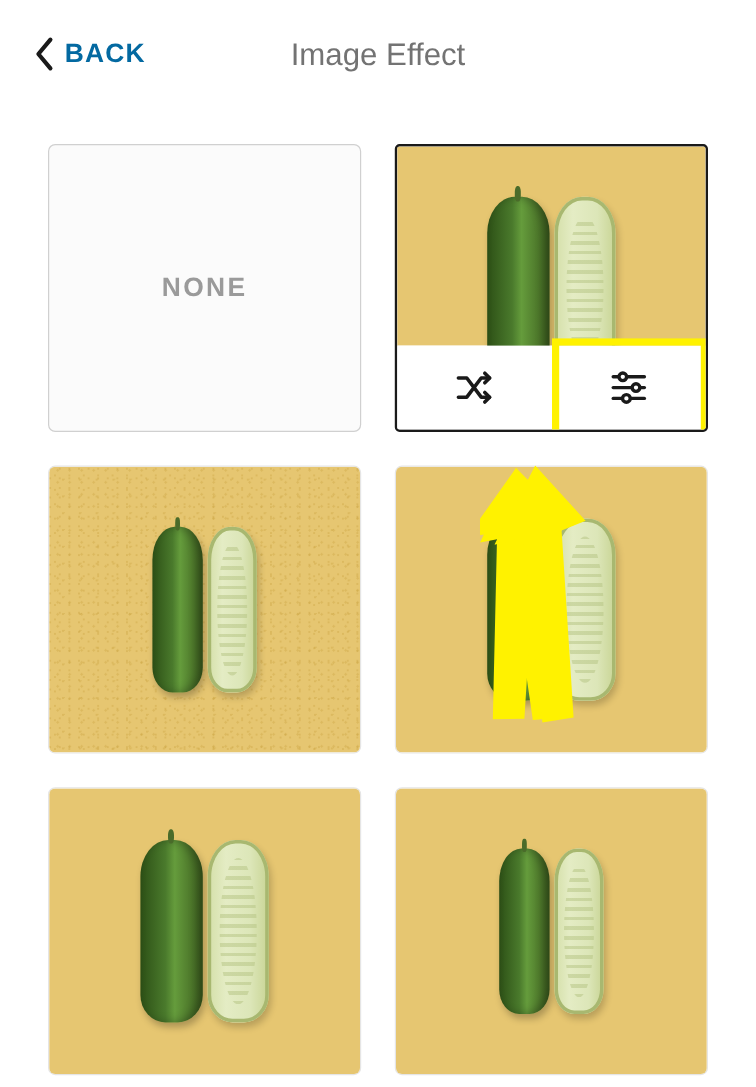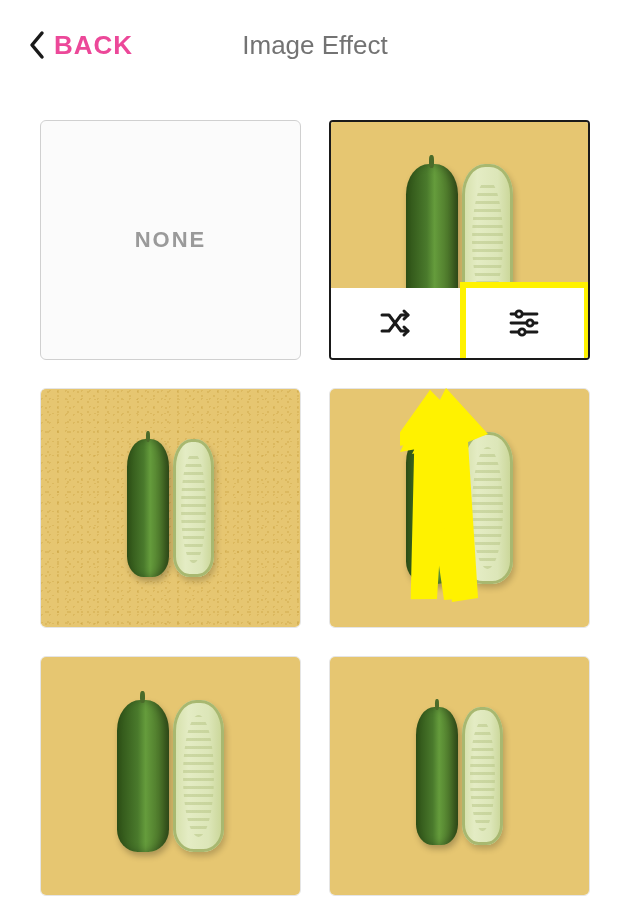--- a/index.html
+++ b/index.html
@@ -18,24 +18,24 @@
       position: relative;
       height: 90px;
     }
     .back-btn {
       display: flex;
       align-items: center;
       gap: 8px;
       background: none;
       border: none;
       cursor: pointer;
-      font-size: 26px;
+      font-size: 22px;
       font-weight: 600;
       letter-spacing: 1px;
-      color: #ec4899;
+      color: #0369a1;
     }
     .back-btn svg { width: 18px; height: 30px; }
     .title {
       position: absolute;
       left: 50%;
       transform: translateX(-50%);
       font-size: 26px;
       font-weight: 500;
       color: #737373;
     }

